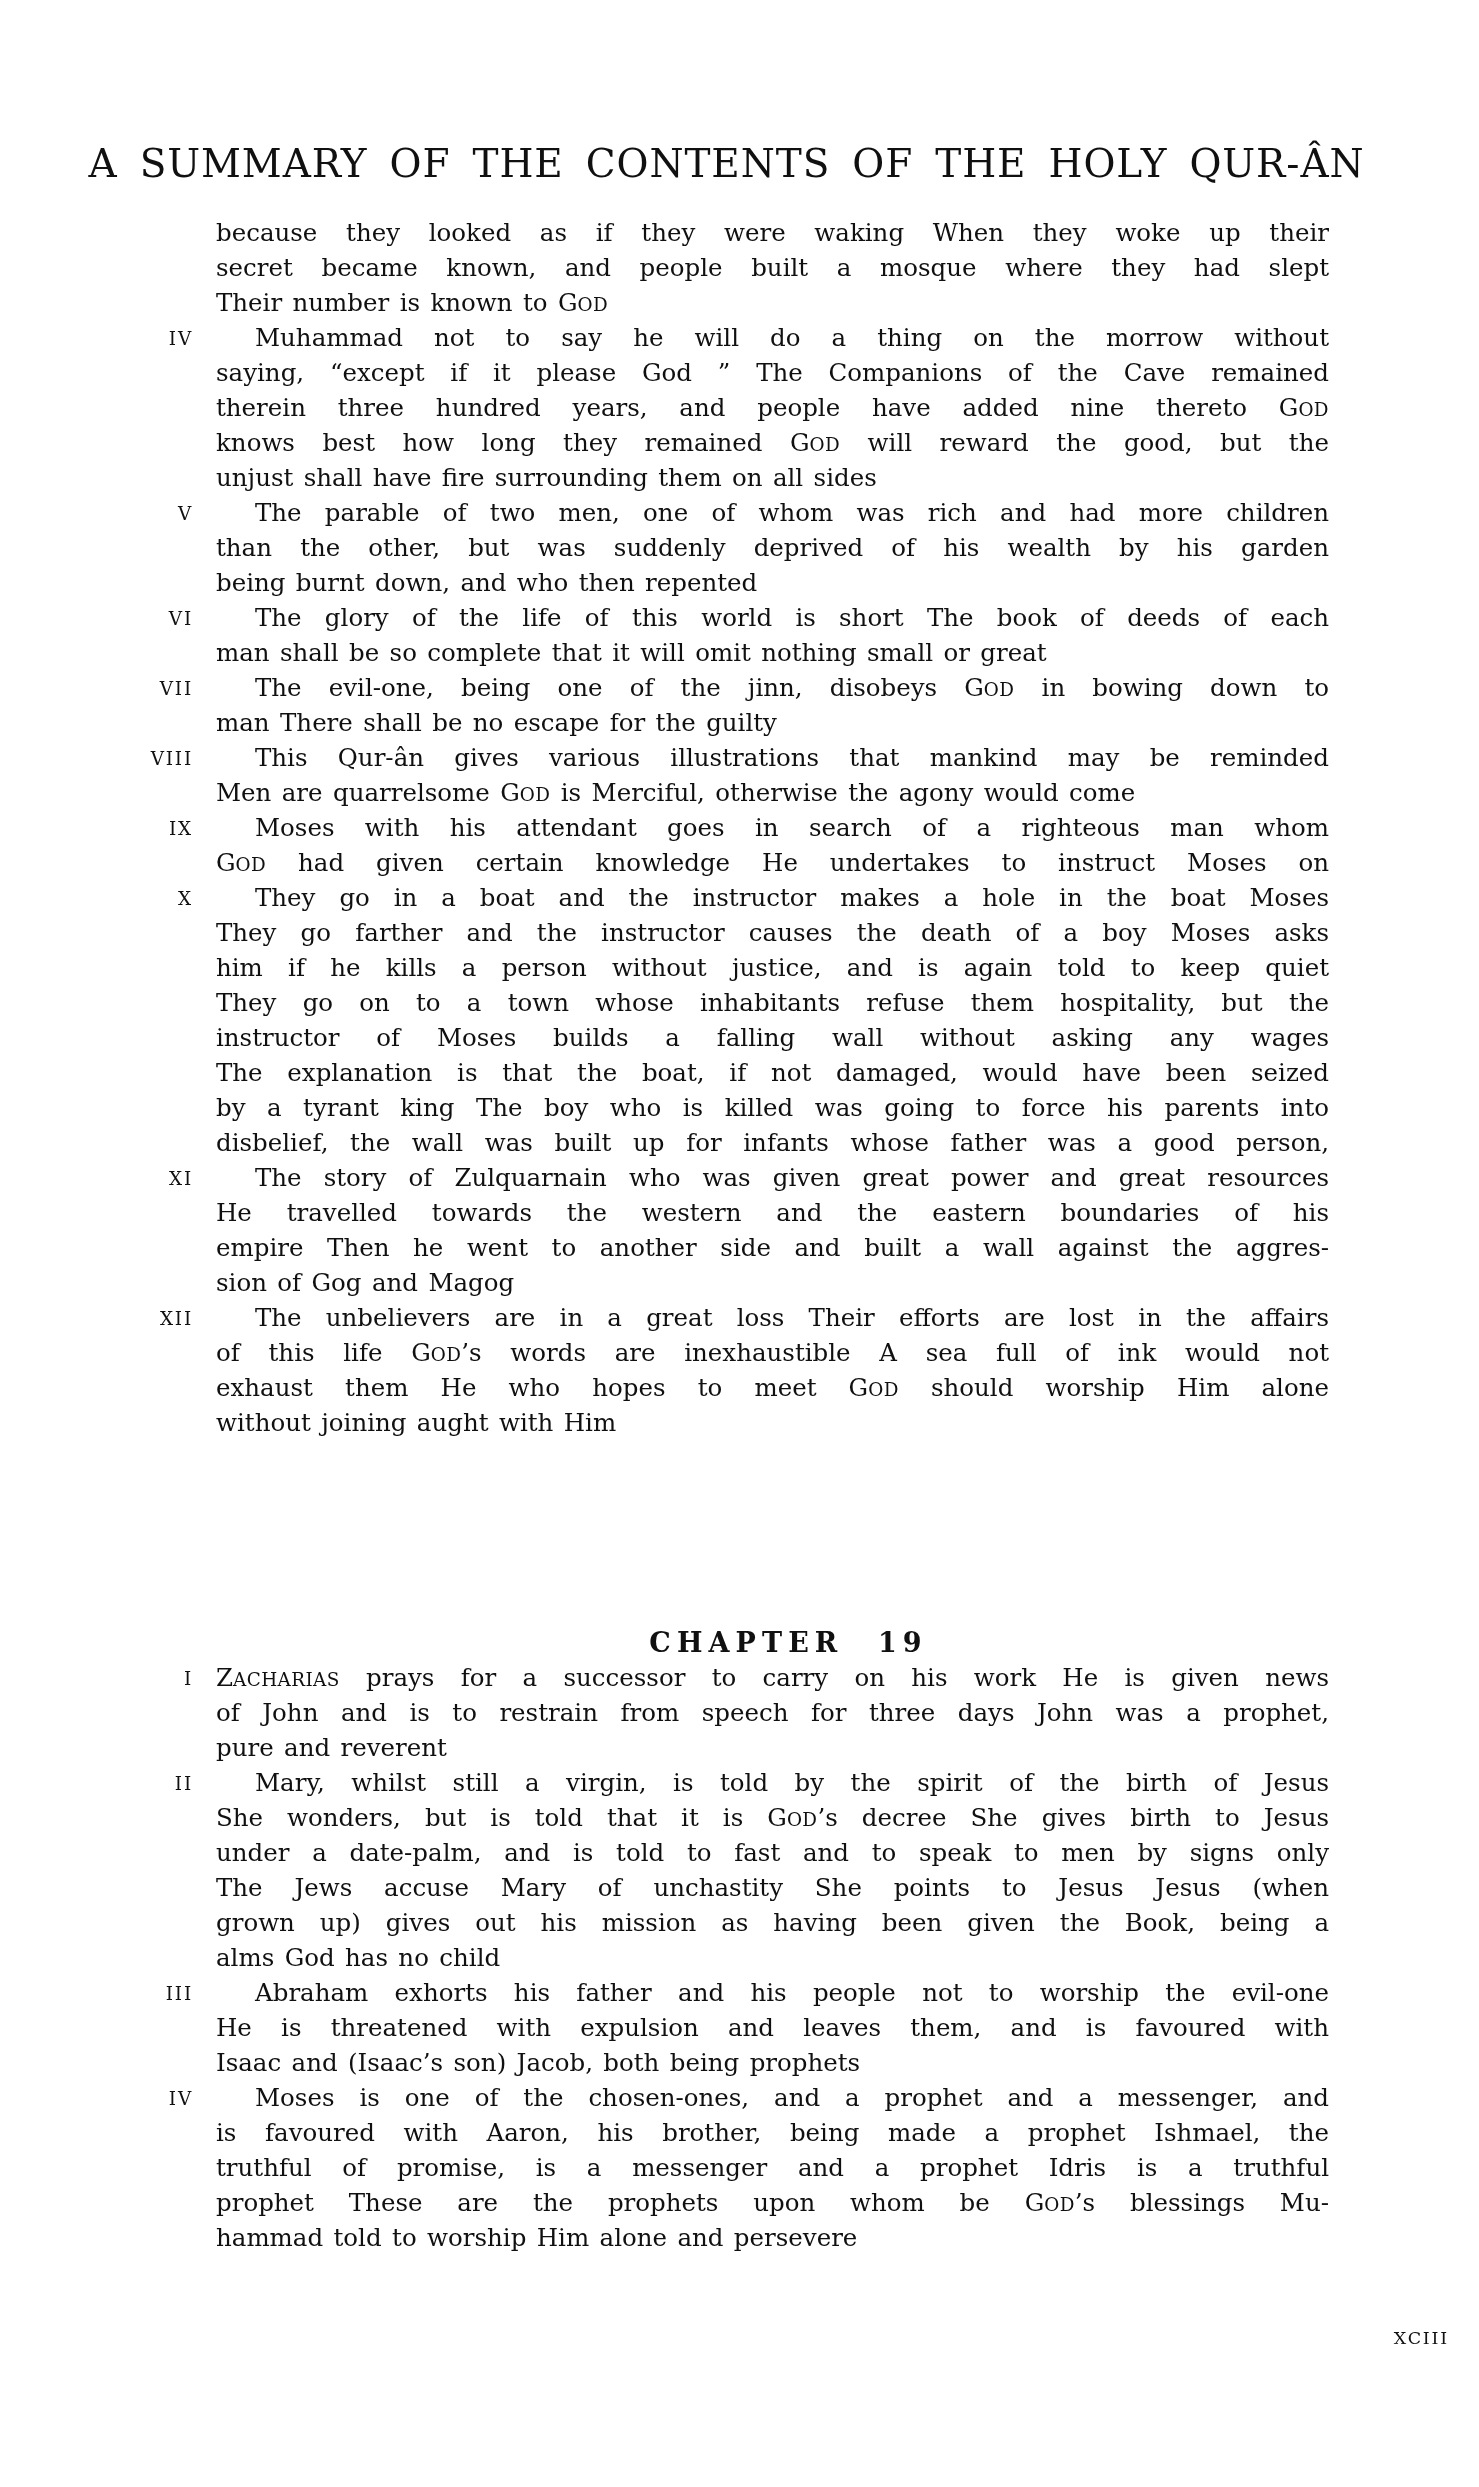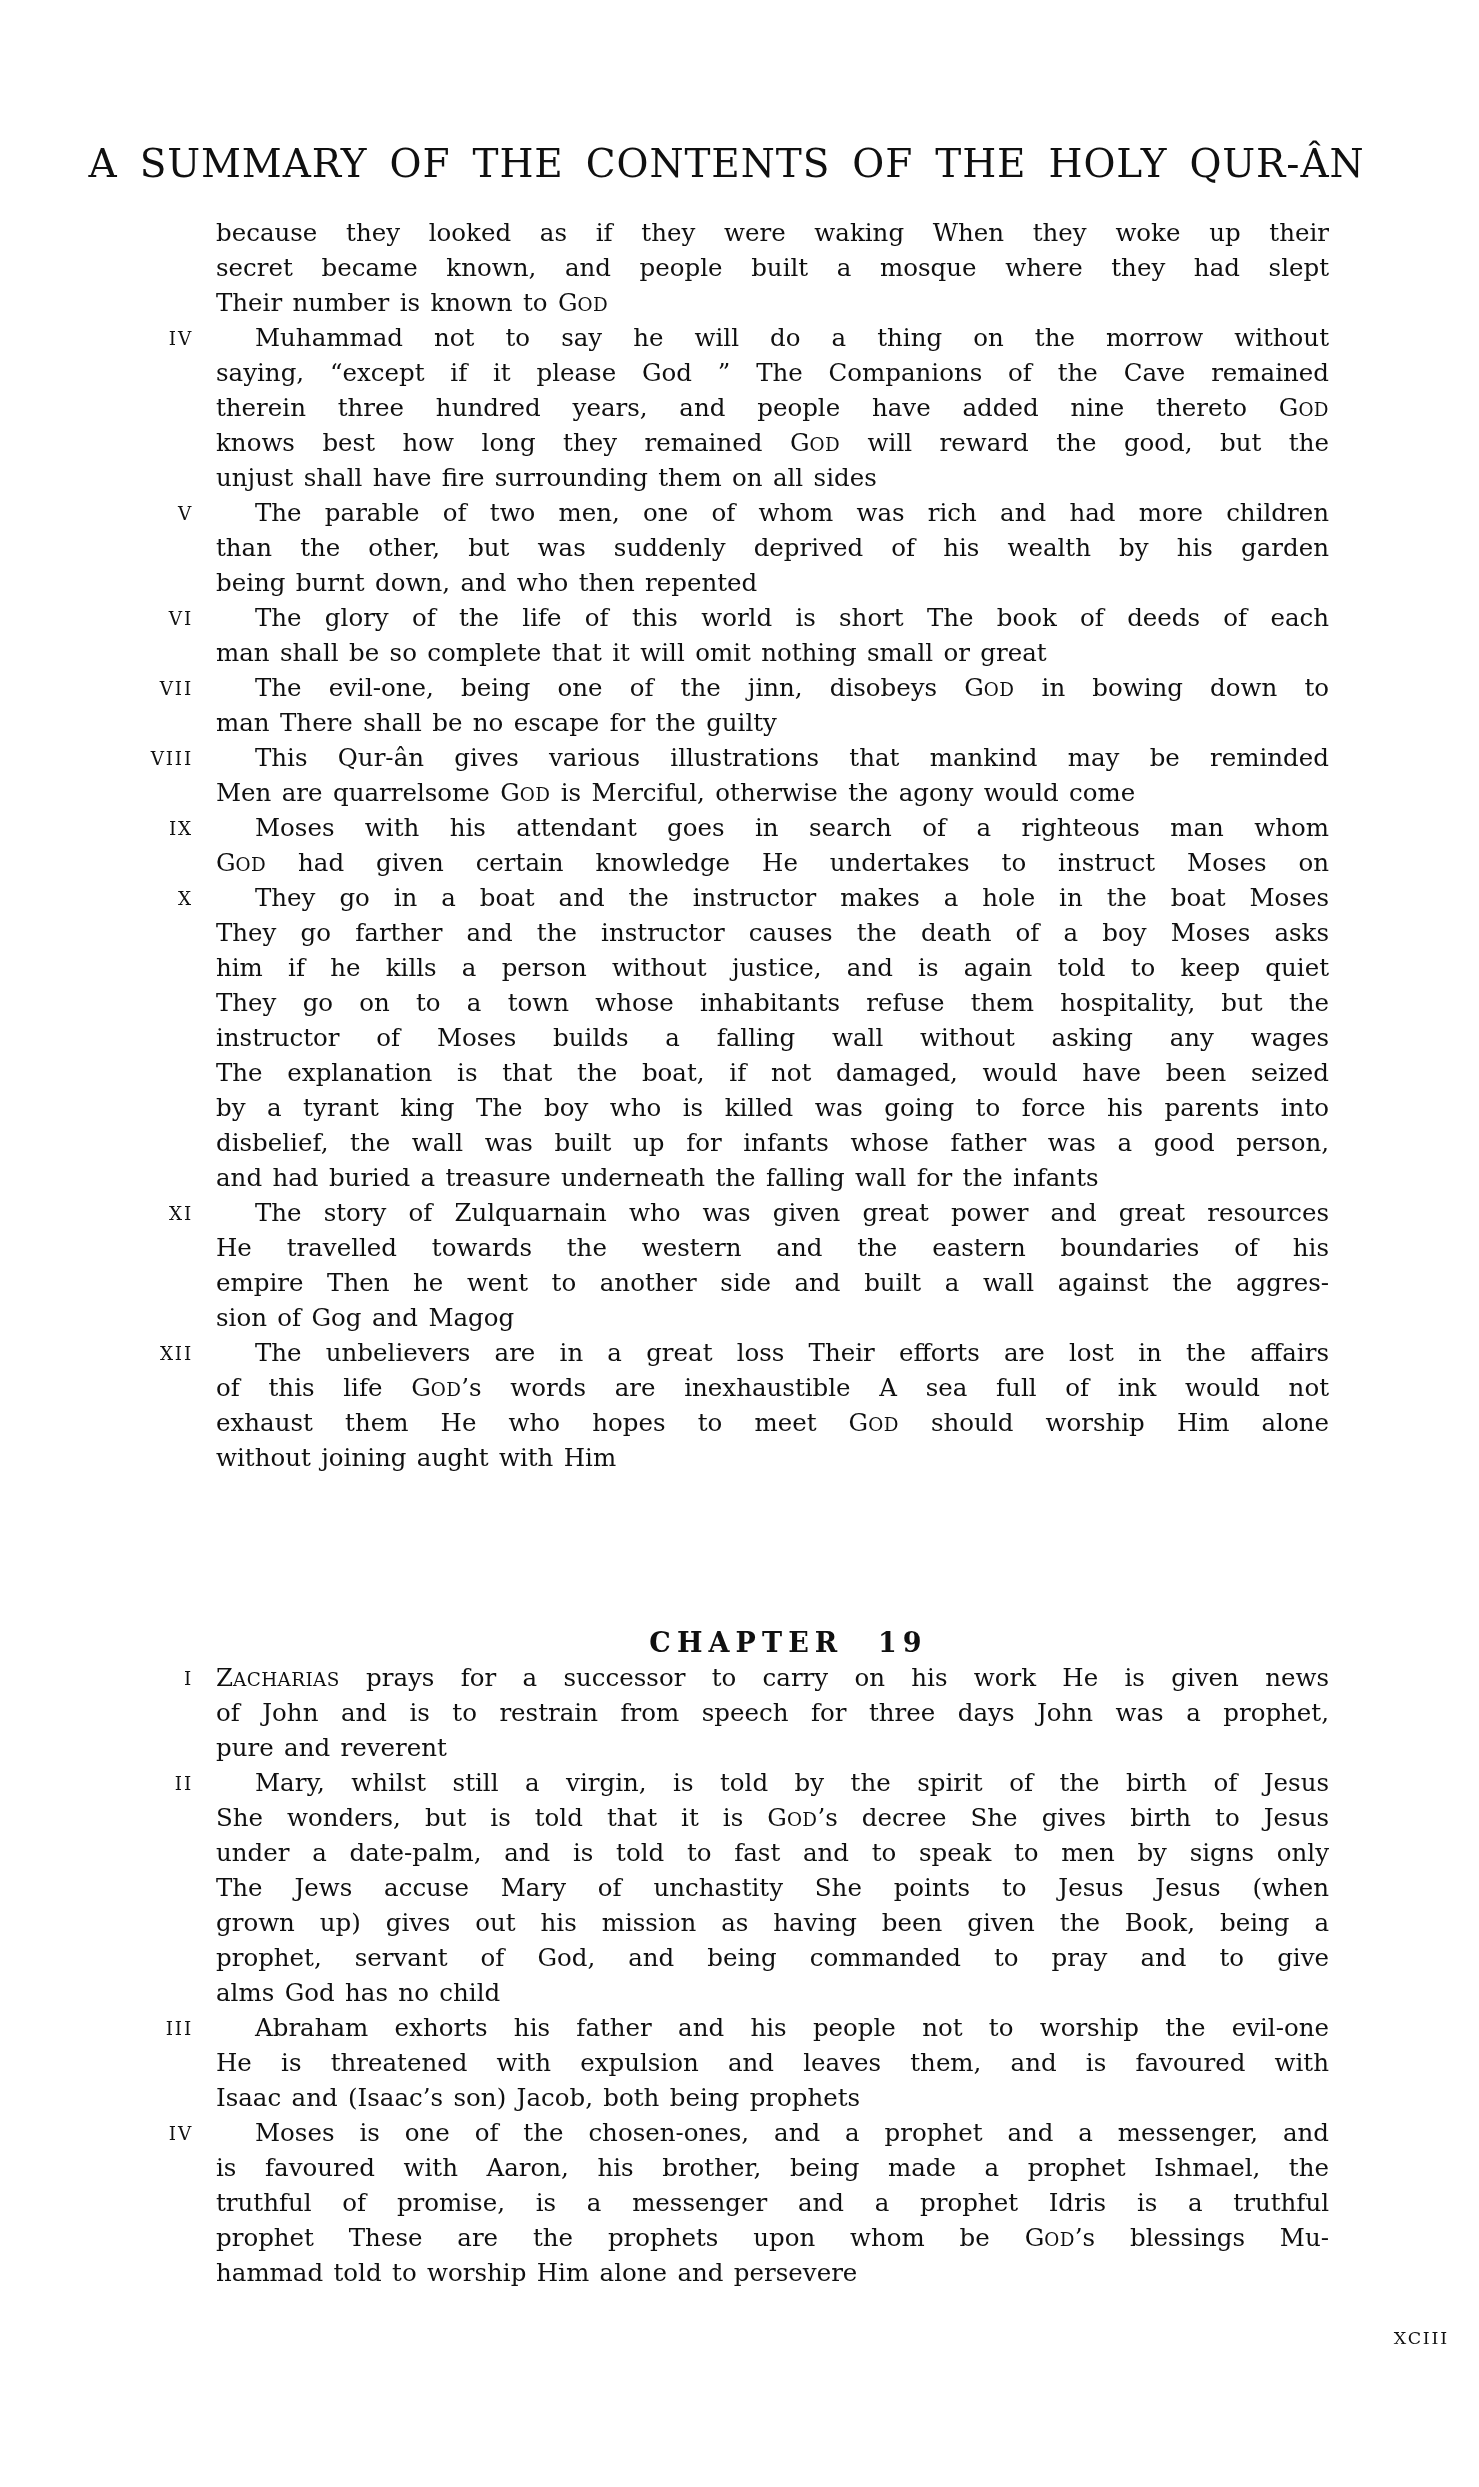--- a/index.html
+++ b/index.html
@@ -131,21 +131,20 @@
       <div class="entry">
         <span class="num">X</span>
         <div class="line just indent">They go in a boat and the instructor makes a hole in the boat Moses</div>
         <div class="line just">They go farther and the instructor causes the death of a boy Moses asks</div>
         <div class="line just">him if he kills a person without justice, and is again told to keep quiet</div>
         <div class="line just">They go on to a town whose inhabitants refuse them hospitality, but the</div>
         <div class="line just">instructor of Moses builds a falling wall without asking any wages</div>
         <div class="line just">The explanation is that the boat, if not damaged, would have been seized</div>
         <div class="line just">by a tyrant king The boy who is killed was going to force his parents into</div>
         <div class="line just">disbelief, the wall was built up for infants whose father was a good person,</div>
-        <div class="line">and had buried a treasure underneath the falling wall for the infants</div>
       </div>
       <div class="entry">
         <span class="num">XI</span>
         <div class="line just indent">The story of Zulquarnain who was given great power and great resources</div>
         <div class="line just">He travelled towards the western and the eastern boundaries of his</div>
         <div class="line just">empire Then he went to another side and built a wall against the aggres-</div>
         <div class="line">sion of Gog and Magog</div>
       </div>
       <div class="entry">
         <span class="num">XII</span>
@@ -165,21 +164,20 @@
         <div class="line just">of John and is to restrain from speech for three days John was a prophet,</div>
         <div class="line">pure and reverent</div>
       </div>
       <div class="entry">
         <span class="num">II</span>
         <div class="line just indent">Mary, whilst still a virgin, is told by the spirit of the birth of Jesus</div>
         <div class="line just">She wonders, but is told that it is G<span class="sc">OD</span>’s decree She gives birth to Jesus</div>
         <div class="line just">under a date-palm, and is told to fast and to speak to men by signs only</div>
         <div class="line just">The Jews accuse Mary of unchastity She points to Jesus Jesus (when</div>
         <div class="line just">grown up) gives out his mission as having been given the Book, being a</div>
-        <div class="line just">prophet, servant of God, and being commanded to pray and to give</div>
         <div class="line">alms God has no child</div>
       </div>
       <div class="entry">
         <span class="num">III</span>
         <div class="line just indent">Abraham exhorts his father and his people not to worship the evil-one</div>
         <div class="line just">He is threatened with expulsion and leaves them, and is favoured with</div>
         <div class="line">Isaac and (Isaac’s son) Jacob, both being prophets</div>
       </div>
       <div class="entry">
         <span class="num">IV</span>

